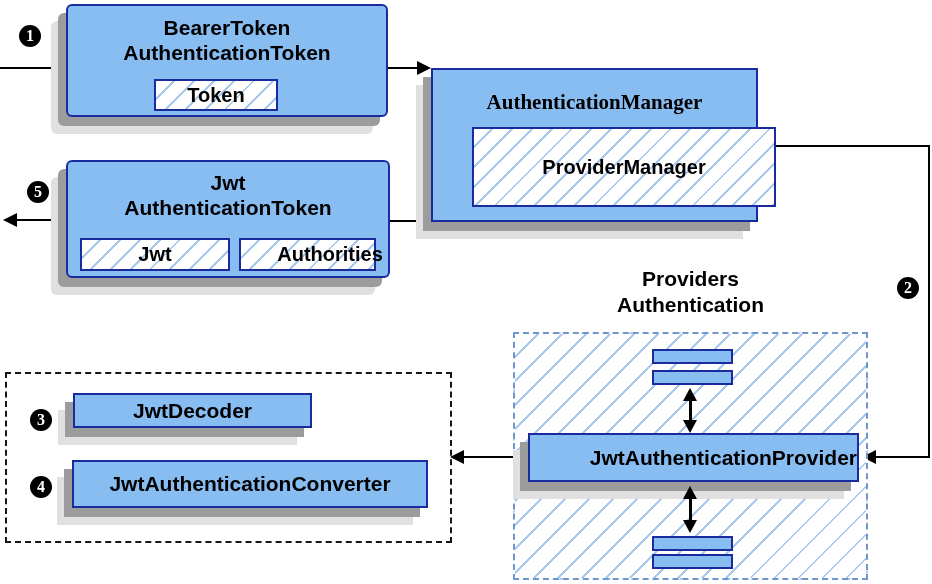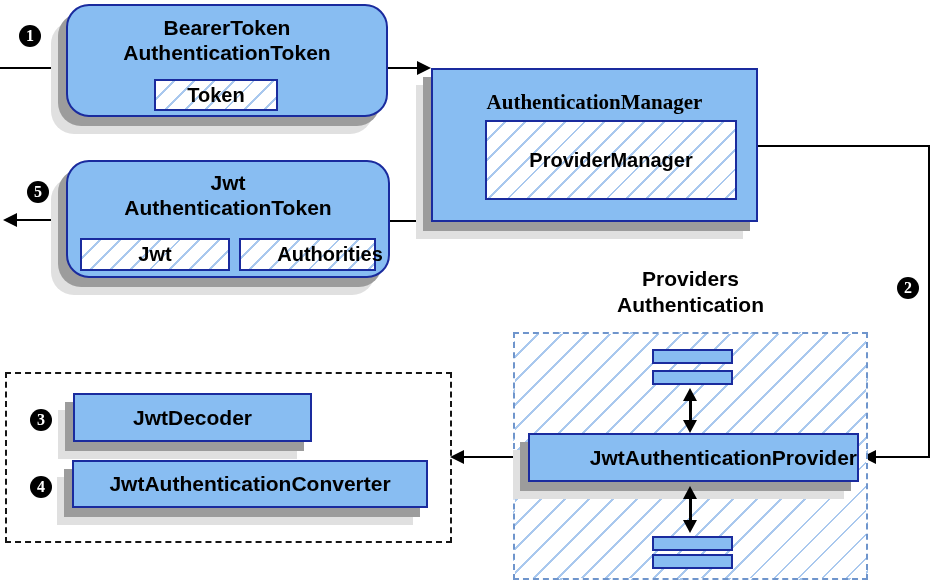--- a/index.html
+++ b/index.html
@@ -13,21 +13,21 @@
   .arr{position:absolute;width:0;height:0;}
   .arr-right{border-top:7px solid transparent;border-bottom:7px solid transparent;border-left:14px solid #000;}
   .arr-left{border-top:7px solid transparent;border-bottom:7px solid transparent;border-right:14px solid #000;}
   .arr-up{border-left:7px solid transparent;border-right:7px solid transparent;border-bottom:13px solid #000;}
   .arr-down{border-left:7px solid transparent;border-right:7px solid transparent;border-top:13px solid #000;}
   
   .bluebox{
     position:absolute;box-sizing:border-box;background:#88bdf2;border:2px solid #1a2b9e;
     box-shadow:-8px 9px 0 #9c9c9c,-15px 17px 0 #e0e0e0;
   }
-  .rounded{border-radius:23px;}
+  .rounded{border-radius:6px;}
   .flexc{display:flex;align-items:center;justify-content:center;}
   .boxtitle{position:absolute;left:0;right:0;text-align:center;font-size:21px;line-height:25px;}
   .innerbox{
     position:absolute;box-sizing:border-box;border:2px solid #1a2b9e;
     background-color:#fff;
     background-image:repeating-linear-gradient(135deg,rgba(0,0,0,0) 0,rgba(0,0,0,0) 12px,#a9c8ee 12px,#a9c8ee 14px);
     display:flex;align-items:center;justify-content:center;font-size:20px;
   }
   .label21{font-size:21px;}
   
@@ -83,21 +83,21 @@
       <div>BearerToken</div>
       <div>AuthenticationToken</div>
     </div>
     <div class="innerbox" style="left:86px;top:73px;width:124px;height:32px;">
       <span>Token</span>
     </div>
   </div>
 
   <div class="bluebox" style="left:431px;top:68px;width:327px;height:154px;">
     <div class="boxtitle" style="top:20px;font-family:Liberation Serif, serif;">AuthenticationManager</div>
-    <div class="innerbox" style="left:39px;top:50px;width:252px;height:80px;margin-left:13px;">
+    <div class="innerbox" style="left:39px;top:57px;width:304px;height:80px;">
       <span>ProviderManager</span>
     </div>
   </div>
 
   <div class="bluebox rounded" style="left:66px;top:160px;width:324px;height:118px;">
     <div class="boxtitle" style="top:8px;">
       <div>Jwt</div>
       <div>AuthenticationToken</div>
     </div>
     <div class="innerbox" style="left:12px;top:76px;width:150px;height:33px;">
@@ -130,21 +130,21 @@
   <div class="arr arr-down" style="left:683px;top:520px;"></div>
 
   <div class="bar" style="left:652px;top:536px;"></div>
   <div class="bar" style="left:652px;top:554px;"></div>
 
   <div class="decoder-box" style="left:5px;top:372px;width:447px;height:171px;"></div>
 
   <div class="num" style="left:30px;top:409px;">
       <span>3</span>
     </div>
-  <div class="bluebox flexc label21" style="left:73px;top:393px;width:239px;height:49px;align-items:center;">
+  <div class="bluebox flexc label21" style="left:73px;top:393px;width:239px;height:35px;align-items:center;">
     <span>JwtDecoder</span>
   </div>
 
   <div class="num" style="left:30px;top:476px;">
       <span>4</span>
     </div>
   <div class="bluebox flexc label21" style="left:72px;top:460px;width:356px;height:48px;">
     <span>JwtAuthenticationConverter</span>
   </div>
 

